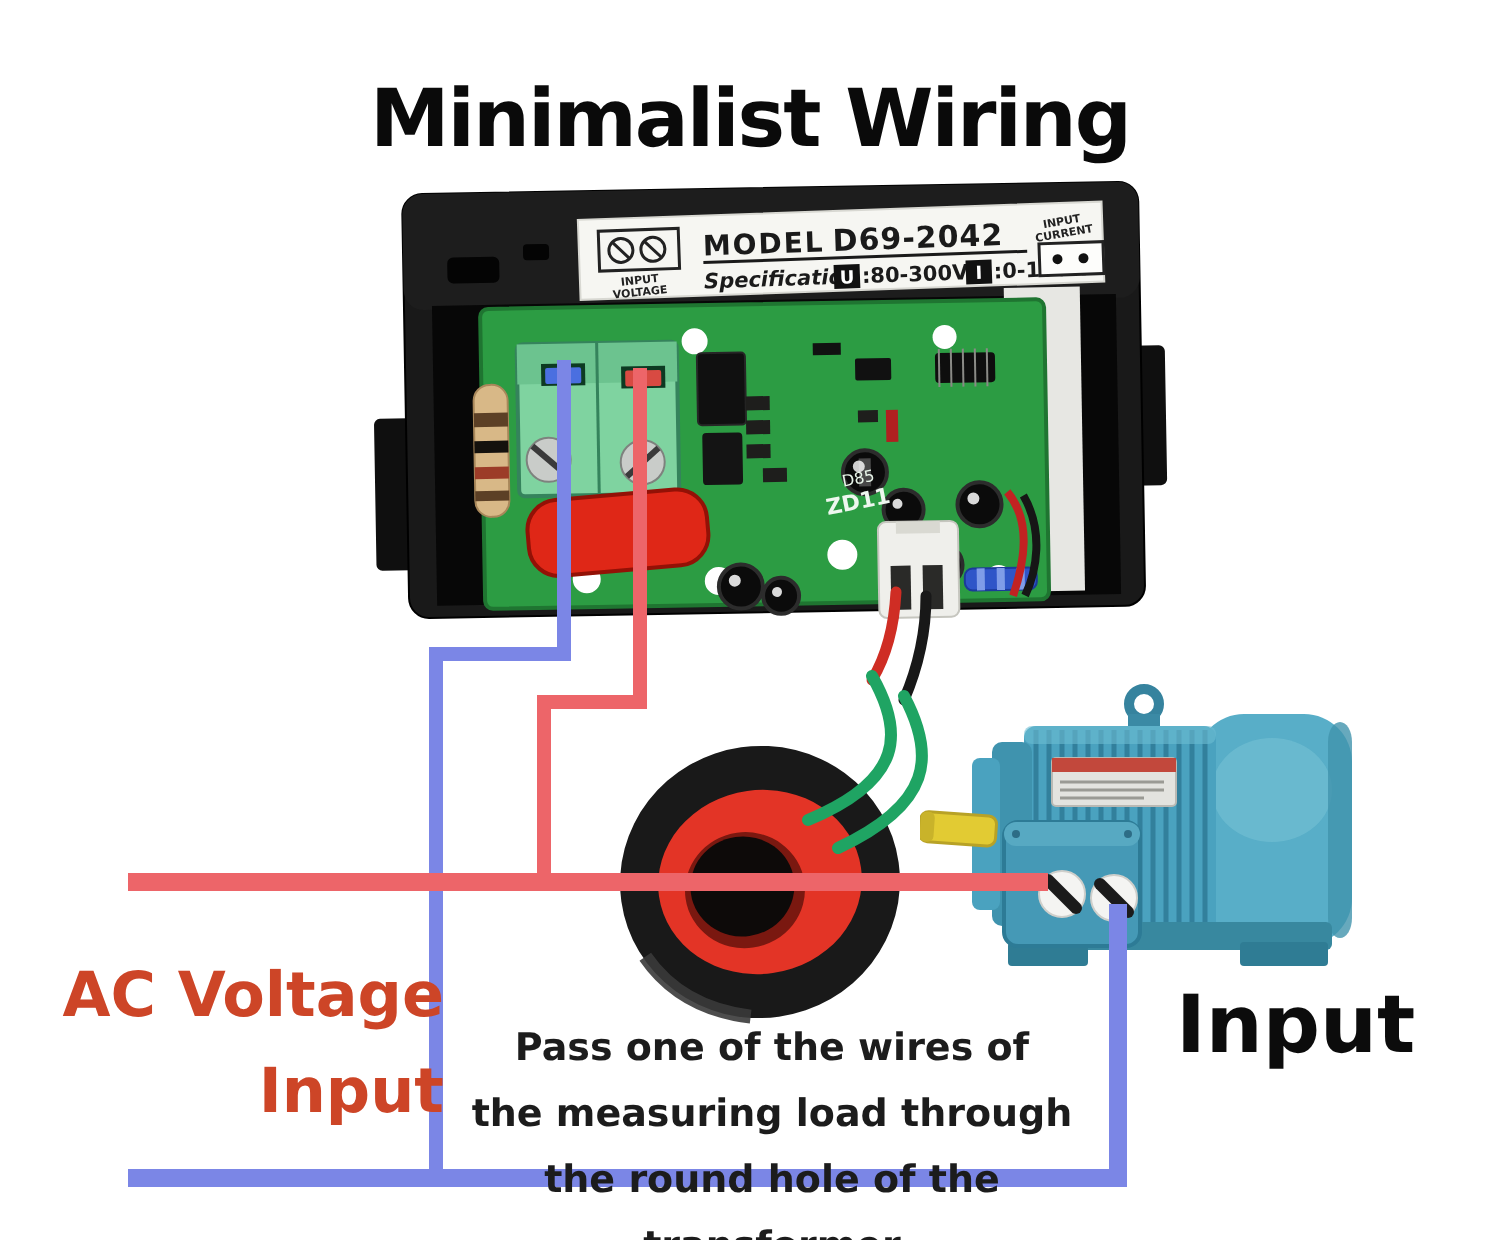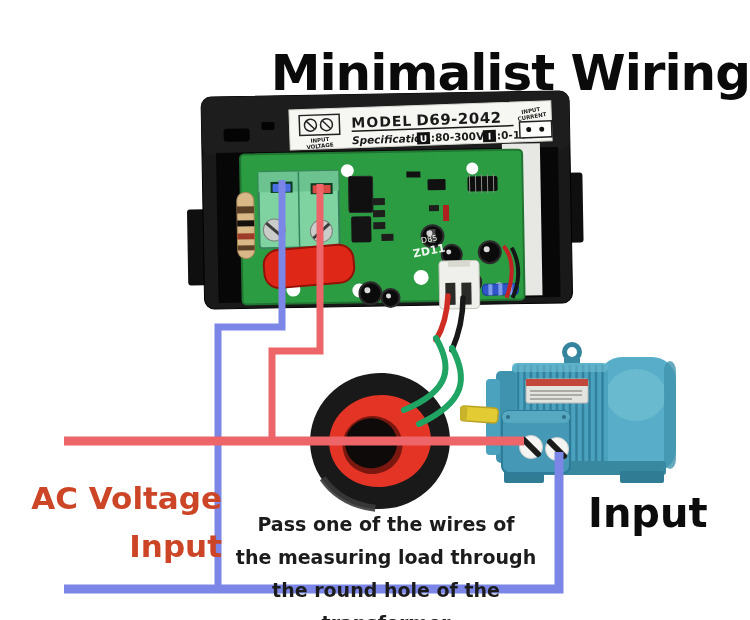--- a/index.html
+++ b/index.html
@@ -3,22 +3,22 @@
 <meta charset="utf-8">
 <style>
   html,body{margin:0;padding:0;}
   body{
     width:750px;height:620px;position:relative;overflow:hidden;
     background:#ffffff;
     font-family:"DejaVu Sans","Liberation Sans",sans-serif;
   }
   .abs{position:absolute;}
   #title{
-    left:0;top:10px;width:750px;text-align:right;
-    font-size:50px;font-weight:800;letter-spacing:-1px;color:#0a0a0a;
+    left:0;top:10px;width:750px;text-align:center;
+    font-size:40px;font-weight:800;letter-spacing:-1px;color:#0a0a0a;
     z-index:5;
   }
   #meter-wrap{left:185px;top:88px;width:400px;height:244px;z-index:2;
     transform:rotate(-1deg);transform-origin:50% 50%;}
   #motor-wrap{left:460px;top:335px;width:230px;height:160px;z-index:1;}
   #wire-layer{left:0;top:0;width:750px;height:620px;z-index:3;pointer-events:none;}
   #ac-label{left:18px;top:474px;width:204px;text-align:right;z-index:4;
     font-size:31px;font-weight:800;line-height:1.55;}
   #load-label{left:588px;top:490px;z-index:4;font-size:40px;font-weight:800;color:#0c0c0c;}
   #caption{left:226px;top:508px;width:320px;text-align:center;z-index:4;

